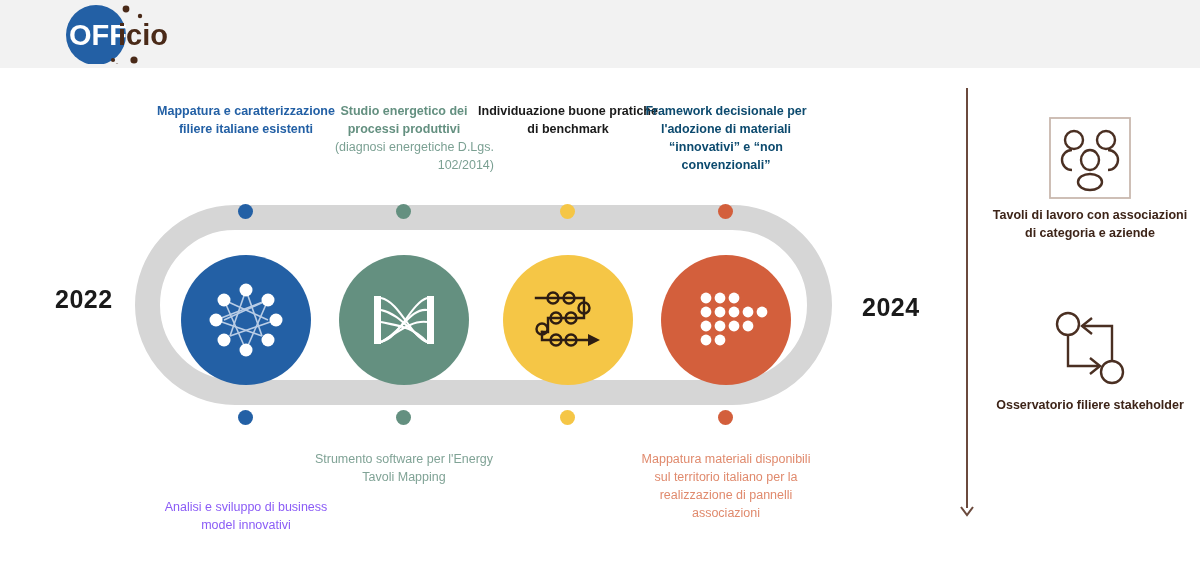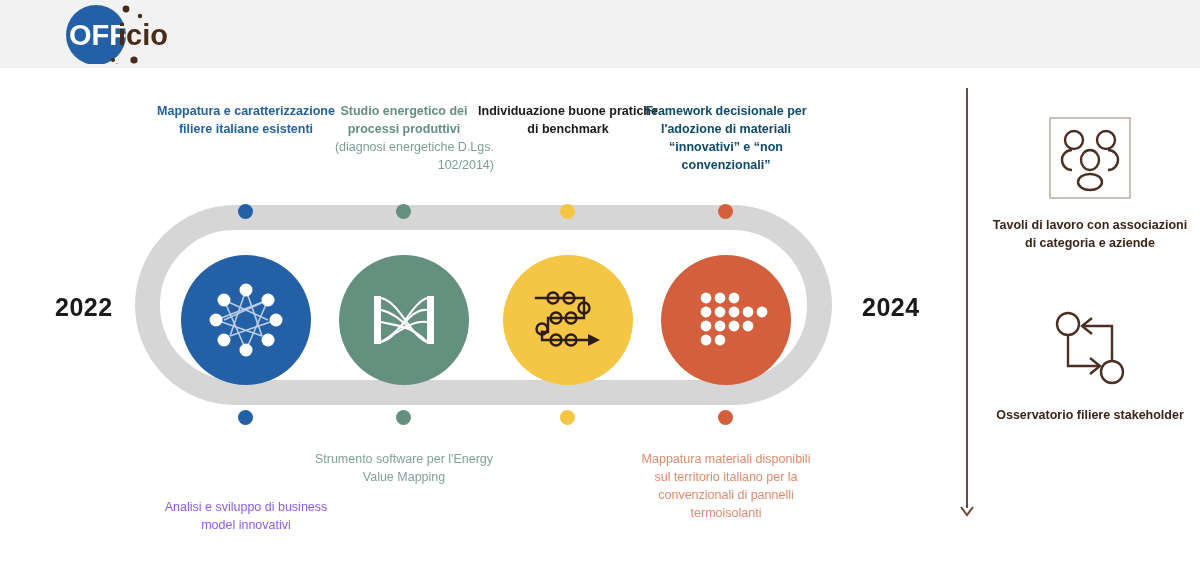--- a/index.html
+++ b/index.html
@@ -37,21 +37,21 @@
     border-radius: 100px;
     background: transparent;
   }
   .year {
     position: absolute;
     font-size: 25px;
     font-weight: bold;
     color: #1a1a1a;
     letter-spacing: 0.5px;
   }
-  .year-start { left: 55px; top: 293px; }
+  .year-start { left: 55px; top: 285px; }
   .year-end   { left: 862px; top: 293px; }
 
   
   .col {
     position: absolute;
     top: 12px;
     width: 160px;
     height: 562px;
   }
   .col-0 { left: 166px; }
@@ -123,21 +123,21 @@
   }
   .side-block-0 { left: 990px; top: 110px; }
   .side-block-1 { left: 990px; top: 300px; }
   .side-icon {
     display: flex;
     justify-content: center;
     align-items: center;
     height: 96px;
   }
   .side-caption {
-    margin-top: 10px;
+    margin-top: 0;
     font-size: 12.5px;
     font-weight: bold;
     line-height: 18px;
     color: #3d2418;
   }
 </style>
 </head>
 <body>
 
 <div id="page">
@@ -209,21 +209,21 @@
           <path d="M21 22 C 40 26, 50 60, 67 66"></path>
           <path d="M21 34 C 40 38, 50 56, 67 66"></path>
           <path d="M21 46 C 38 50, 52 50, 67 66"></path>
           <path d="M21 66 C 40 62, 50 28, 67 22"></path>
           <path d="M21 66 C 40 58, 50 32, 67 34"></path>
           <path d="M21 66 C 38 56, 52 44, 67 46"></path>
         </g>
       </svg>
     </div>
     <div class="dot dot-bottom" style="background:#649080;"></div>
-    <div class="label-bottom" style="color:#80a396;">Strumento software per l'Energy Value Mapping</div>
+    <div class="label-bottom" style="color:#80a396;">Strumento software per l'Energy Tavoli Mapping</div>
   </div>
 
   <div class="col col-2">
     <div class="label-top" style="color:#1a1a1a;">
       <span class="strong">Individuazione buone pratiche di benchmark</span>
       <span class="sub"></span>
     </div>
     <div class="dot dot-top" style="background:#f5c646;"></div>
     <div class="bubble" style="background:#f5c646;">
       <svg width="92" height="92" viewBox="0 0 92 92">
@@ -268,21 +268,21 @@
           <circle cx="26" cy="52" r="5.4"></circle>
             <circle cx="40" cy="52" r="5.4"></circle>
             <circle cx="54" cy="52" r="5.4"></circle>
           <circle cx="68" cy="52" r="5.4"></circle>
           <circle cx="26" cy="66" r="5.4"></circle>
             <circle cx="40" cy="66" r="5.4"></circle>
         </g>
       </svg>
     </div>
     <div class="dot dot-bottom" style="background:#d35f3c;"></div>
-    <div class="label-bottom" style="color:#e08a6d;">Mappatura materiali disponibili sul territorio italiano per la convenzionali di pannelli termoisolanti</div>
+    <div class="label-bottom" style="color:#e08a6d;">Mappatura materiali disponibili sul territorio italiano per la realizzazione di pannelli associazioni</div>
   </div>
 
   <div class="divider"></div>
   <div class="divider-arrow">
     <svg width="16" height="16" viewBox="0 0 16 16">
       <polyline points="2,4 8,12 14,4" fill="none" stroke="#6b4a3d" stroke-width="2"></polyline>
     </svg>
   </div>
 
   <div class="side-block side-block-0">

